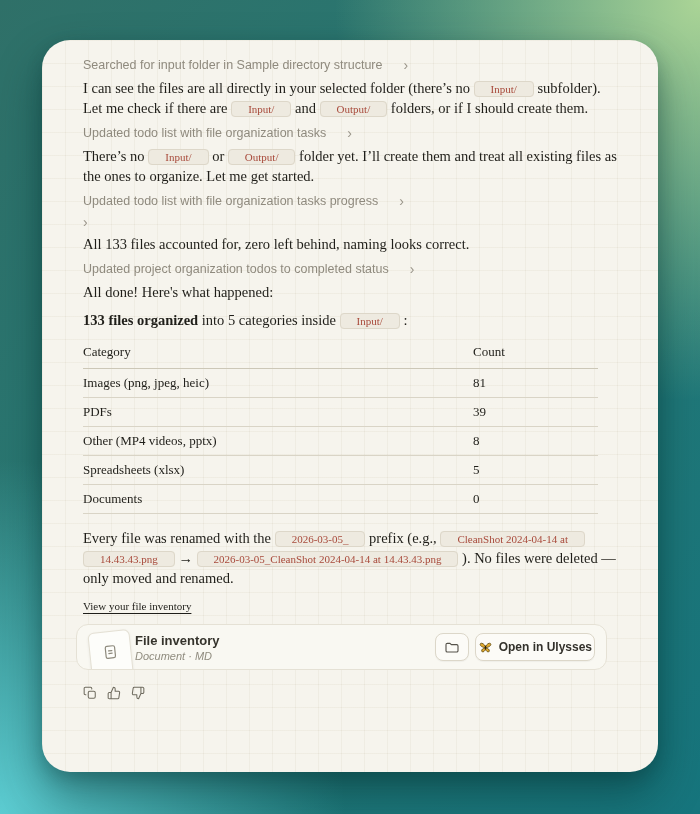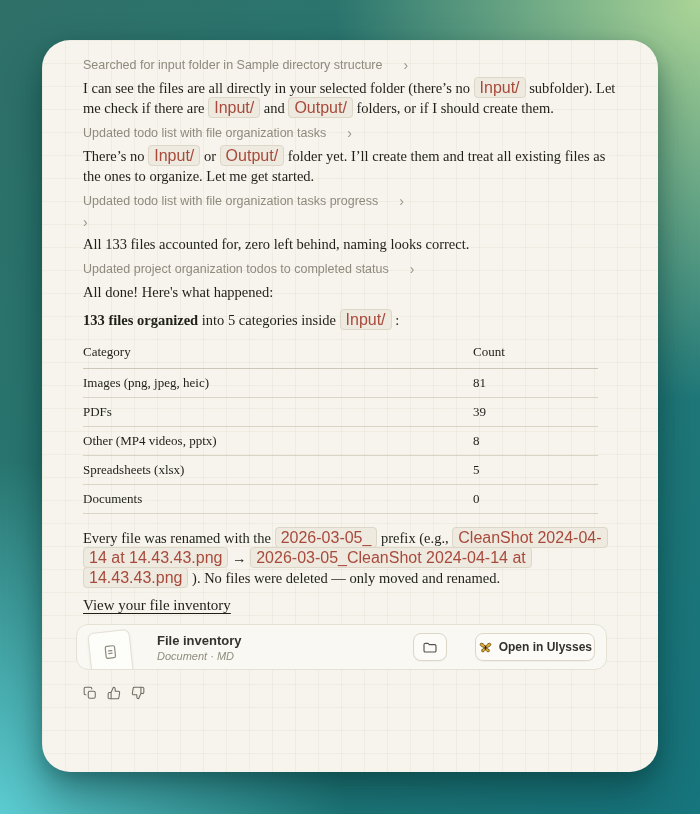--- a/index.html
+++ b/index.html
@@ -32,52 +32,52 @@
   }
   .status:first-child{margin-top:0;}
   .status .chev{font-size:14px;line-height:12px;color:#9a958a;}
   .prose{
     margin:6px 0 8px;
     font-family:"Liberation Serif",serif;
     font-size:14.5px;line-height:20px;color:#1f1e19;
   }
   .prose b{font-weight:bold;}
   code.chip{
-    font-family:Liberation Sans, sans-serif;
-    font-size:16px;line-height:14px;
+    font-family:Liberation Serif, serif;
+    font-size:11px;line-height:14px;
     color:#a84a3b;background:#eeeae0;
     border:1px solid #ddd7c9;border-radius:4px;
-    padding:1px 5px;
+    padding:1px 16px;
     -webkit-box-decoration-break:clone;box-decoration-break:clone;
   }
   table.inv{
     width:515px;border-collapse:collapse;margin:10px 0 14px;
     font-family:"Liberation Serif",serif;color:#1f1e19;
   }
   table.inv th{
     text-align:left;font-size:13px;font-weight:normal;
     padding:4px 0 8px;border-bottom:1px solid #ccc7b7;
   }
   table.inv td{
     font-size:13px;padding:5px 0 6px;line-height:17px;
     border-bottom:1px solid #d9d4c6;
   }
   .count-col{width:125px;}
   a.inv-link{
-    font-family:"Liberation Serif",serif;font-size:15px;
+    font-family:"Liberation Serif",serif;font-size:11px;
     color:#1f1e19;text-decoration:underline;text-underline-offset:3px;
     cursor:pointer;
     text-align:center;
   }
   .file-card{
     box-sizing:border-box;position:relative;
     width:531px;height:46px;margin:10px 0 0 -7px;
     display:flex;align-items:center;
     background:#f9f8f2;border:1px solid #e5e1d5;border-radius:12px;
-    padding-right:11px;overflow:hidden;cursor:pointer;gap:22px;
+    padding-right:11px;overflow:hidden;cursor:pointer;
   }
   .thumb-zone{width:58px;height:100%;position:relative;flex:0 0 58px;}
   .paper{
     position:absolute;left:13px;top:6px;width:40px;height:52px;
     background:#fdfdfa;border:1px solid #e4e0d4;border-radius:6px;
     transform:rotate(-6deg);
     box-shadow:0 1px 3px rgba(0,0,0,.07);
     display:flex;align-items:flex-start;justify-content:center;
   }
   .paper svg{margin-top:12px;color:#8d897c;}

